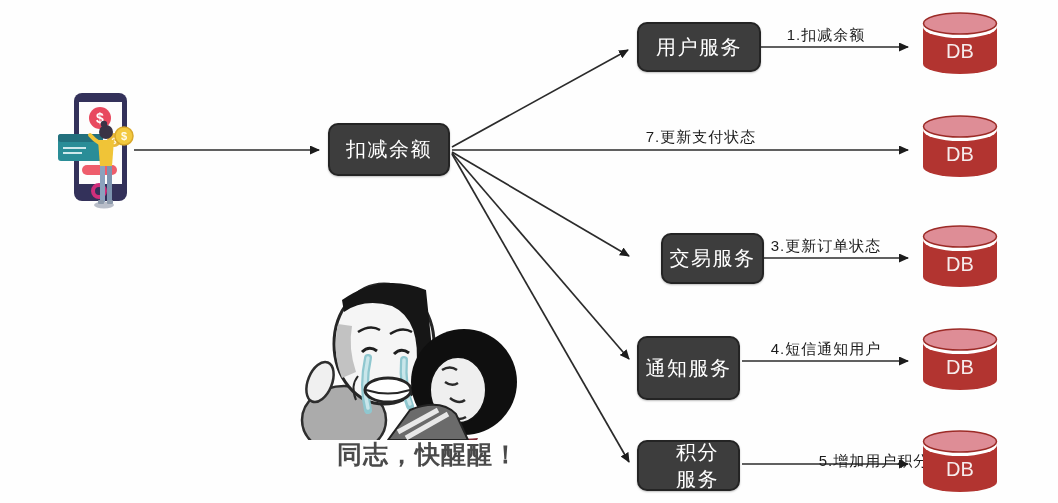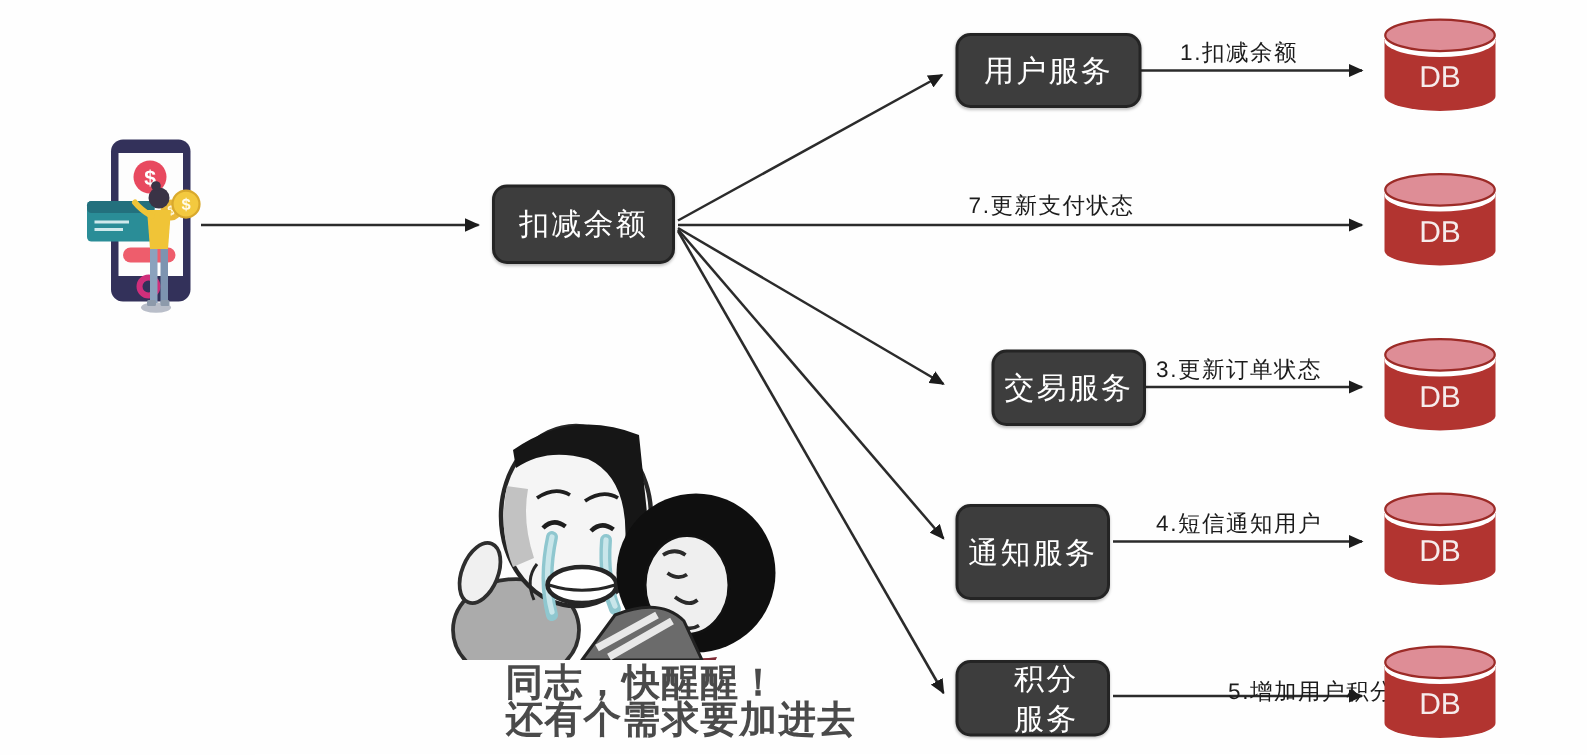--- a/index.html
+++ b/index.html
@@ -171,15 +171,14 @@
 
     <circle cx="172" cy="120" r="53" fill="#0f0f0f"></circle>
     <ellipse cx="166" cy="128" rx="28" ry="33" fill="#efefef" stroke="#111111" stroke-width="2"></ellipse>
     <path d="M150,108 q8,-5 15,0 M153,120 q7,5 13,1 M158,136 q9,7 15,2 M156,152 q10,8 18,3" stroke="#2a2a2a" stroke-width="2.5" fill="none"></path>
     <path d="M138,164 q20,16 48,12 q-6,16 -34,12 q-16,-5 -14,-24 z" fill="#7e2a34"></path>
 
     <path d="M96,178 L118,148 Q148,136 164,152 L176,178 Z" fill="#6b6b6b" stroke="#222222" stroke-width="2"></path>
     <path d="M106,170 L146,148 M114,176 L156,152" stroke="#e8e8e8" stroke-width="5"></path>
   </svg>
   <div class="meme-caption" id="meme-cap1">同志，快醒醒！</div>
-  <div class="meme-caption" id="meme-cap2">还有个需求要加进去</div>
 
 </div>
 
 </body></html>

